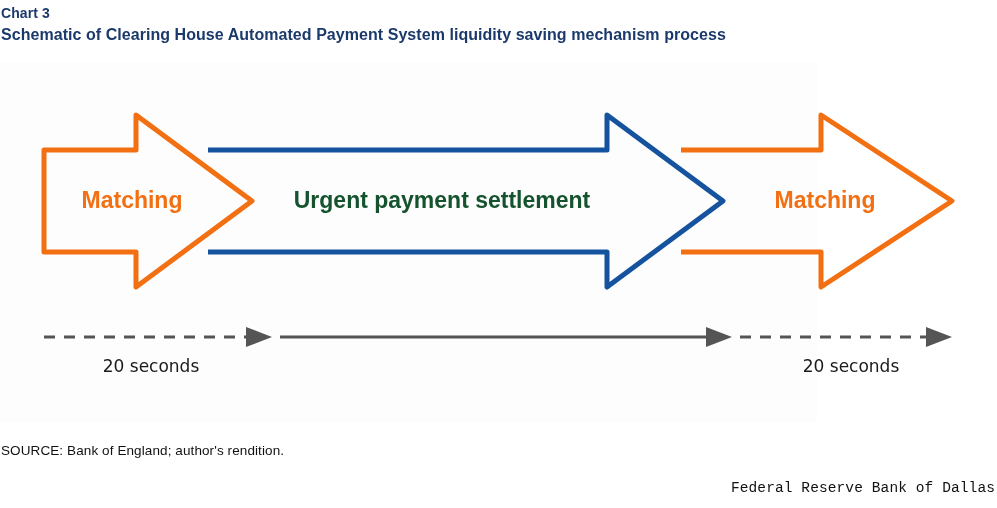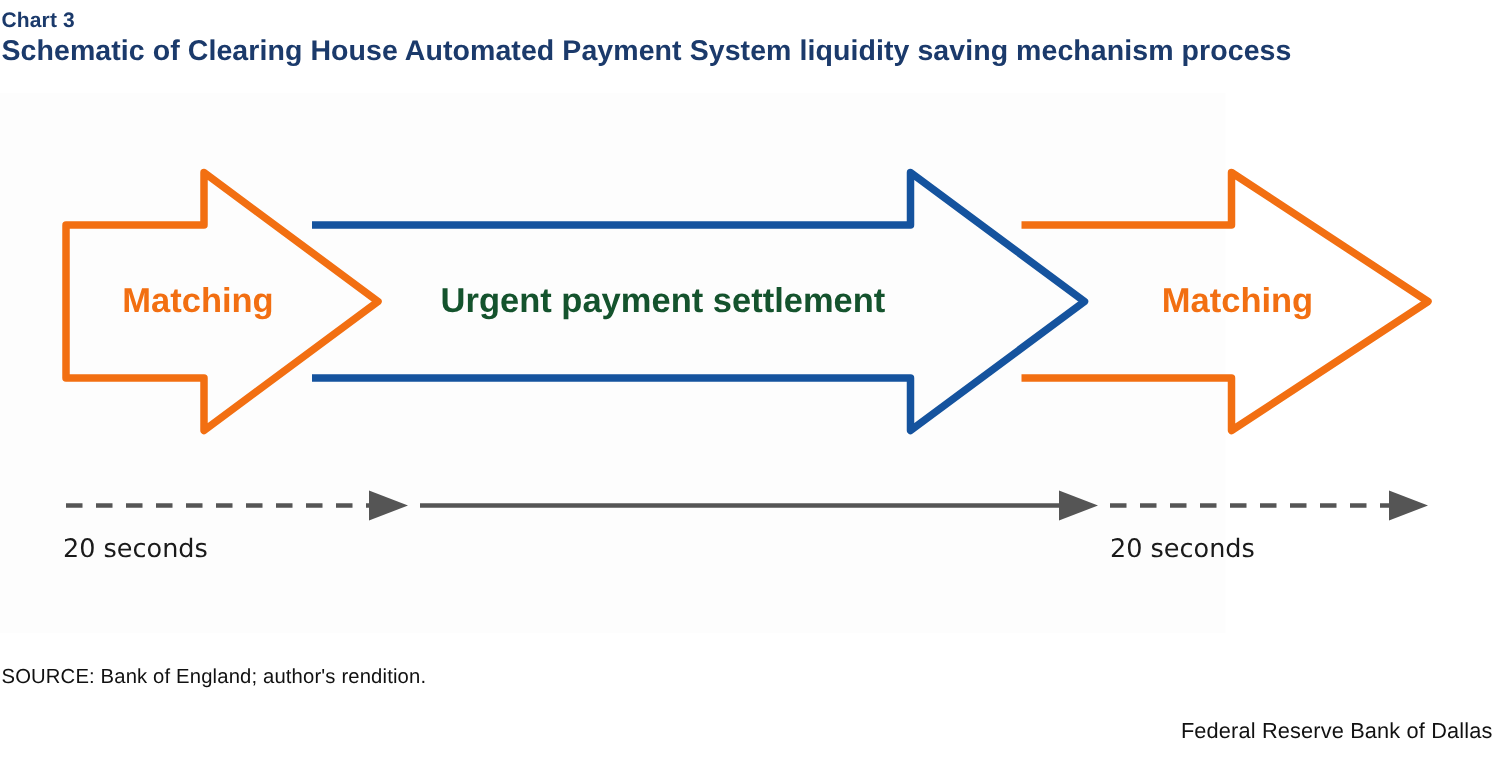--- a/index.html
+++ b/index.html
@@ -25,21 +25,21 @@
   #chart-label {
     font-size: 14px;
     font-weight: bold;
     color: #1b3a6b;
     line-height: 18px;
     padding-left: 1px;
     padding-top: 4px;
     letter-spacing: 0.1px;
   }
   #chart-title {
-    font-size: 19px;
+    font-size: 16px;
     font-weight: bold;
     color: #1b3a6b;
     line-height: 20px;
     padding-left: 1px;
     padding-top: 3px;
     letter-spacing: 0.05px;
   }
 
   
   #figure-panel {
@@ -87,21 +87,21 @@
     width: 190px;
     font-size: 23px;
     line-height: 26px;
   }
 
   
   .time-label {
     position: absolute;
     font-size: 17px;
     color: #1a1a1a;
-    text-align: left;
+    text-align: center;
     white-space: nowrap;
     font-family: "DejaVu Sans", "Liberation Sans", sans-serif;
   }
   #time-label-1 { left: 42px;  top: 294px; width: 218px; }
   #time-label-2 { left: 362px; top: 294px; width: 272px; }
   #time-label-3 { left: 740px; top: 294px; width: 222px; }
 
   
   #source-note {
     position: absolute;
@@ -111,21 +111,21 @@
     color: #111111;
     letter-spacing: 0.1px;
     text-align: center;
   }
   #org-note {
     position: absolute;
     right: 2px;
     top: 480px;
     font-size: 14.5px;
     color: #111111;
-    font-family: Liberation Sans, sans-serif;
+    font-family: Liberation Mono, monospace;
     letter-spacing: 0.1px;
     text-align: right;
   }
 </style>
 </head>
 <body>
 
 <div id="header">
   <div id="chart-label">Chart 3</div>
   <div id="chart-title">Schematic of Clearing House Automated Payment System liquidity saving mechanism process</div>

